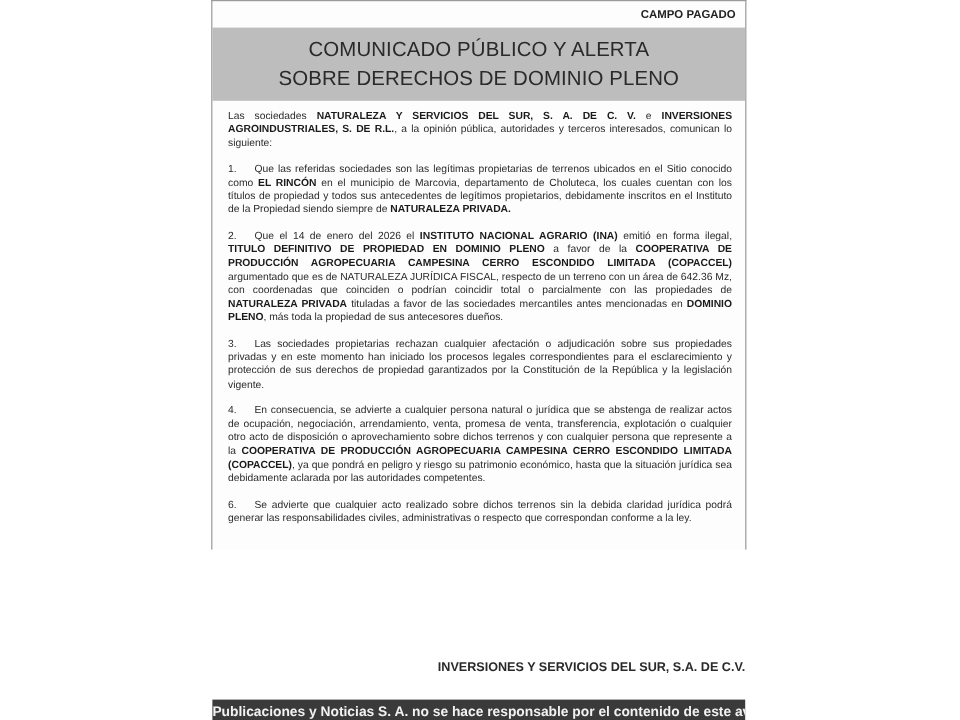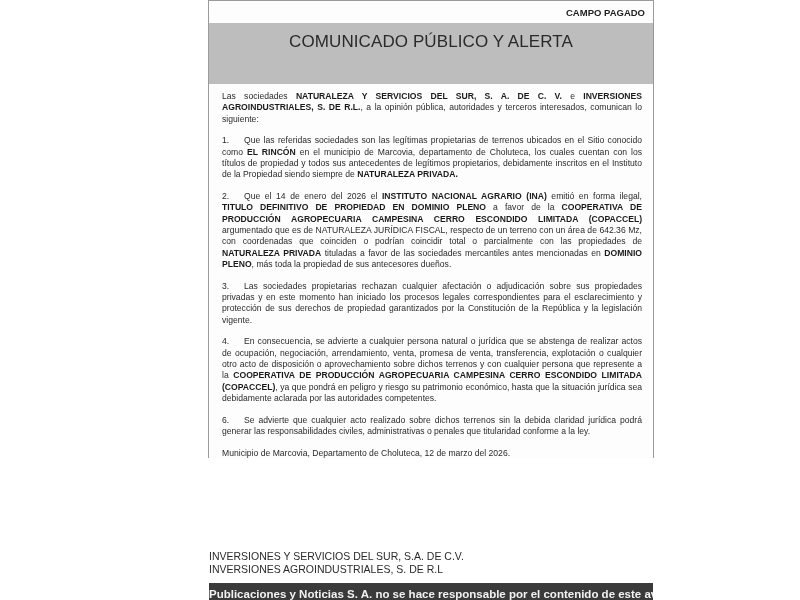--- a/index.html
+++ b/index.html
@@ -16,21 +16,20 @@
       top: 0;
       width: 446px;
       height: 458px;
       border-left: 1px solid #9a9a9a;
       border-right: 1px solid #9a9a9a;
       border-top: 1px solid #9a9a9a;
       background: #fdfdfd;
       box-sizing: border-box;
       font-family: "Liberation Sans", sans-serif;
       color: #222;
-      margin-left: 32px;
     }
     .campo {
       position: absolute;
       right: 8px;
       top: 6px;
       font-size: 9.5px;
       font-weight: bold;
       color: #222;
     }
     .banner {
@@ -64,23 +63,23 @@
     .body p {
       margin: 0 0 10.5px 0;
     }
     .body b { font-weight: bold; color: #1a1a1a; }
     .num { display: inline-block; width: 22px; }
     .sign {
       position: absolute;
       left: 0;
       width: 100%;
       top: 549px;
-      text-align: left;
+      text-align: right;
       font-size: 10.5px;
-      font-weight: normal;
+      font-weight: bold;
       line-height: 13px;
       color: #2a2a2a;
     }
     .footer-bar {
       position: absolute;
       left: 0;
       width: 100%;
       top: 582px;
       height: 18px;
       background: #3a3a3a;
@@ -94,20 +93,21 @@
     }
   </style>
 </head>
 <body>
 
 <div class="ad">
   <div class="campo">CAMPO PAGADO</div>
 
   <div class="banner">
     <span class="t1">COMUNICADO PÚBLICO Y ALERTA</span>
+    <span class="t2">SOBRE DERECHOS DE DOMINIO PLENO</span>
   </div>
 
   <div class="body">
     <p>
       <span>Las sociedades </span><b>NATURALEZA Y SERVICIOS DEL SUR, S. A. DE C. V.</b><span> e </span><b>INVERSIONES AGROINDUSTRIALES, S. DE R.L.</b><span>, a la opinión pública, autoridades y terceros interesados, comunican lo siguiente:</span>
     </p>
 
     <p>
       <span class="num">1.</span><span>Que las referidas sociedades son las legítimas propietarias de terrenos ubicados en el Sitio conocido como </span><b>EL RINCÓN</b><span> en el municipio de Marcovia, departamento de Choluteca, los cuales cuentan con los títulos de propiedad y todos sus antecedentes de legítimos propietarios, debidamente inscritos en el Instituto de la Propiedad siendo siempre de </span><b>NATURALEZA PRIVADA.</b>
     </p>
@@ -119,26 +119,24 @@
     <p>
       <span class="num">3.</span><span>Las sociedades propietarias rechazan cualquier afectación o adjudicación sobre sus propiedades privadas y en este momento han iniciado los procesos legales correspondientes para el esclarecimiento y protección de sus derechos de propiedad garantizados por la Constitución de la República y la legislación vigente.</span>
     </p>
 
     <p>
       <span class="num">4.</span><span>En consecuencia, se advierte a cualquier persona natural o jurídica que se abstenga de realizar actos de ocupación, negociación, arrendamiento, venta, promesa de venta, transferencia, explotación o cualquier otro acto de disposición o aprovechamiento sobre dichos terrenos y con cualquier persona que represente a la </span><b>COOPERATIVA DE PRODUCCIÓN AGROPECUARIA CAMPESINA CERRO ESCONDIDO LIMITADA (COPACCEL)</b><span>, ya que pondrá en peligro y riesgo su patrimonio económico, hasta que la situación jurídica sea debidamente aclarada por las autoridades competentes.</span>
     </p>
 
 
     <p>
-      <span class="num">6.</span><span>Se advierte que cualquier acto realizado sobre dichos terrenos sin la debida claridad jurídica podrá generar las responsabilidades civiles, administrativas o penales que titularidad conforme a la ley.</span>
+      <span class="num">6.</span><span>Se advierte que cualquier acto realizado sobre dichos terrenos sin la debida claridad jurídica podrá generar las responsabilidades civiles, administrativas o respecto que correspondan conforme a la ley.</span>
     </p>
 
 
-    <p>Municipio de Marcovia, Departamento de Choluteca, 12 de marzo del 2026.</p>
   </div>
 
   <div class="sign">
     <div>INVERSIONES Y SERVICIOS DEL SUR, S.A. DE C.V.</div>
-    <div>INVERSIONES AGROINDUSTRIALES, S. DE R.L</div>
   </div>
 
   <div class="footer-bar">Publicaciones y Noticias S. A. no se hace responsable por el contenido de este aviso</div>
 </div>
 
 </body></html>

